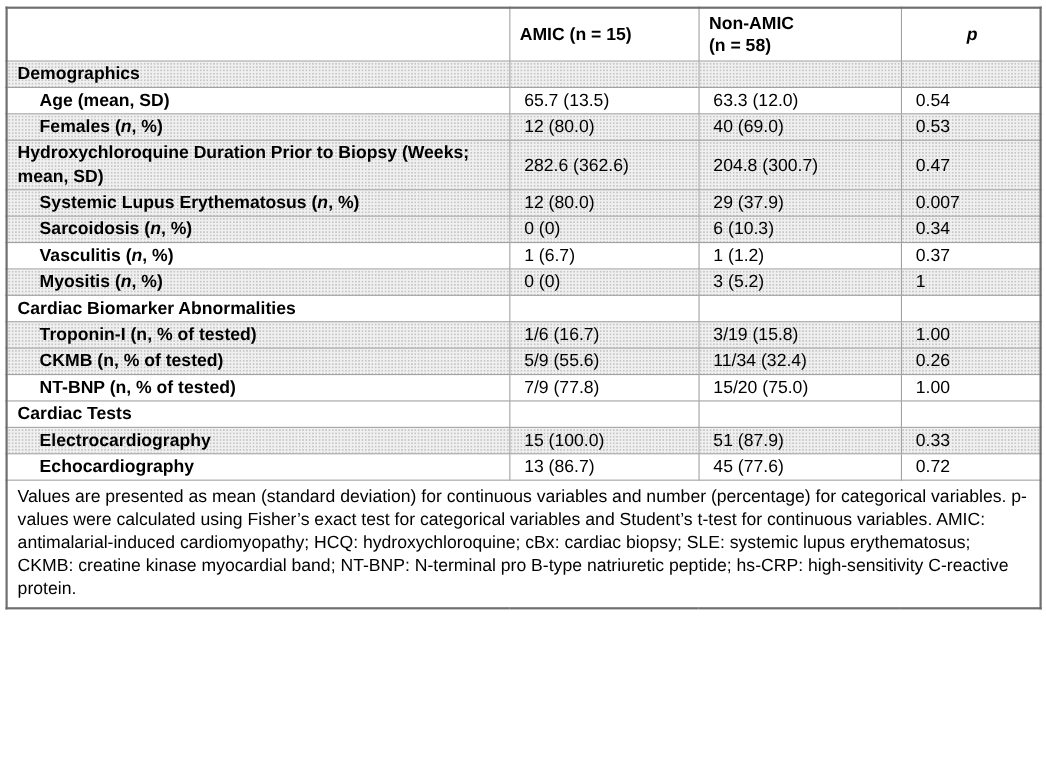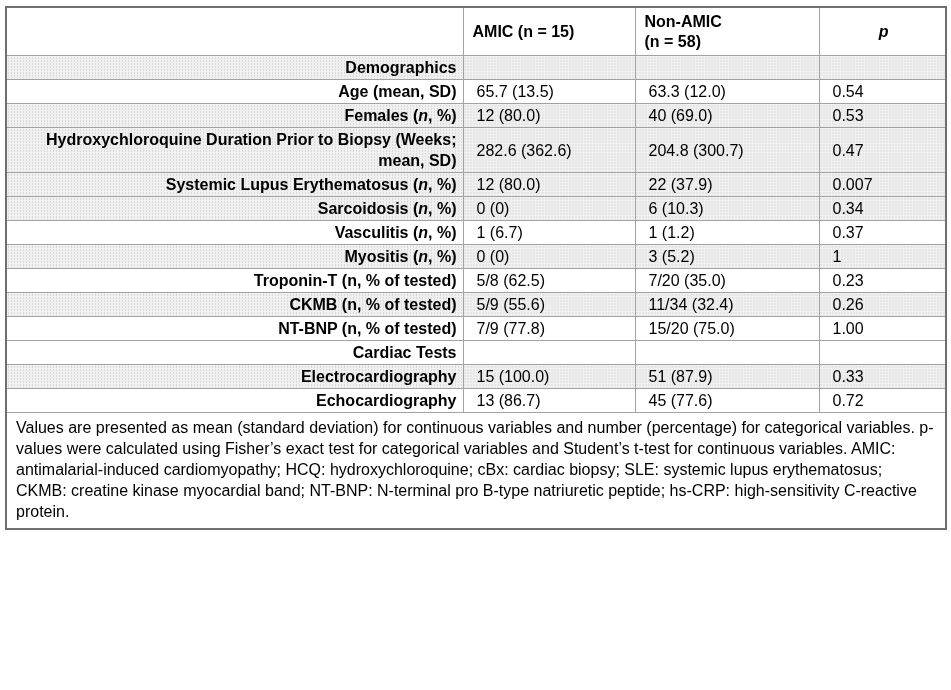--- a/index.html
+++ b/index.html
@@ -44,21 +44,20 @@
   }
   thead th.p-col {
     text-align: center;
     font-style: italic;
   }
   tr.data { height: 23px; }
   td.label {
     font-weight: bold;
     padding: 1px 6px 1px 9px;
     line-height: 21px;
-    text-align: right;
   }
   td.label.indent { padding-left: 29px; }
   td.val {
     padding: 1px 6px 1px 13px;
     line-height: 21px;
   }
   tr.shaded td {
     background-color: #f0f0f0;
     background-image: radial-gradient(circle, #c6c6c6 0.8px, rgba(0,0,0,0) 1px);
     background-size: 3px 3px;
@@ -112,21 +111,21 @@
   </tr>
         <tr class="data shaded">
     <td class="label">Hydroxychloroquine Duration Prior to Biopsy (Weeks; mean, SD)</td>
     <td class="val">282.6 (362.6)</td>
     <td class="val">204.8 (300.7)</td>
     <td class="val">0.47</td>
   </tr>
         <tr class="data shaded">
     <td class="label indent">Systemic Lupus Erythematosus (<i>n</i>, %)</td>
     <td class="val">12 (80.0)</td>
-    <td class="val">22 (37.9)</td>
+    <td class="val">29 (37.9)</td>
     <td class="val">0.007</td>
   </tr>
         <tr class="data shaded">
     <td class="label indent">Sarcoidosis (<i>n</i>, %)</td>
     <td class="val">0 (0)</td>
     <td class="val">6 (10.3)</td>
     <td class="val">0.34</td>
   </tr>
         <tr class="data">
     <td class="label indent">Vasculitis (<i>n</i>, %)</td>
@@ -134,24 +133,30 @@
     <td class="val">1 (1.2)</td>
     <td class="val">0.37</td>
   </tr>
         <tr class="data shaded">
     <td class="label indent">Myositis (<i>n</i>, %)</td>
     <td class="val">0 (0)</td>
     <td class="val">3 (5.2)</td>
     <td class="val">1</td>
   </tr>
         <tr class="data">
-    <td class="label indent">Troponin-T (n, % of tested)</td>
-    <td class="val">5/8 (62.5)</td>
-    <td class="val">7/20 (35.0)</td>
-    <td class="val">0.23</td>
+    <td class="label">Cardiac Biomarker Abnormalities</td>
+    <td class="val"></td>
+    <td class="val"></td>
+    <td class="val"></td>
+  </tr>
+        <tr class="data shaded">
+    <td class="label indent">Troponin-I (n, % of tested)</td>
+    <td class="val">1/6 (16.7)</td>
+    <td class="val">3/19 (15.8)</td>
+    <td class="val">1.00</td>
   </tr>
         <tr class="data shaded">
     <td class="label indent">CKMB (n, % of tested)</td>
     <td class="val">5/9 (55.6)</td>
     <td class="val">11/34 (32.4)</td>
     <td class="val">0.26</td>
   </tr>
         <tr class="data">
     <td class="label indent">NT-BNP (n, % of tested)</td>
     <td class="val">7/9 (77.8)</td>

